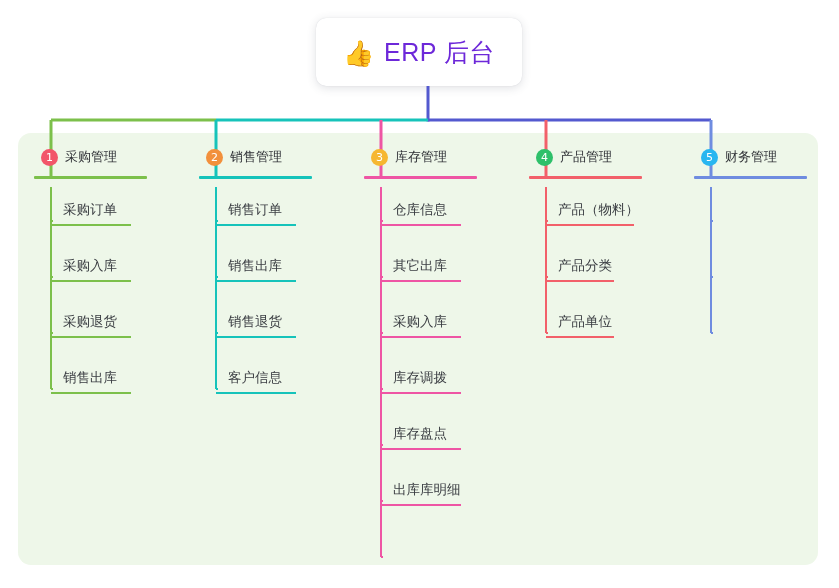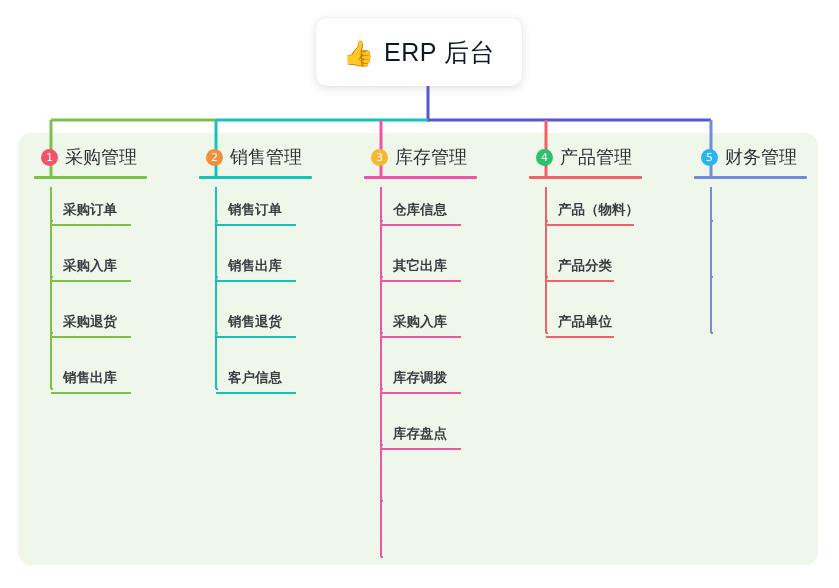--- a/index.html
+++ b/index.html
@@ -36,21 +36,21 @@
     gap: 10px;
   }
   .root-emoji {
     font-size: 25px;
     line-height: 1;
     display: inline-block;
     transform: translateY(1px);
   }
   .root-title {
     font-size: 25px;
-    color: #0f172a;
+    color: #6d28d9;
     letter-spacing: 0.5px;
     white-space: nowrap;
   }
 
   
   .panel {
     position: absolute;
     left: 18px;
     top: 133px;
     width: 800px;
@@ -87,35 +87,34 @@
     height: 17px;
     border-radius: 50%;
     color: #ffffff;
     font-size: 11px;
     line-height: 17px;
     text-align: center;
     font-family: "DejaVu Sans", sans-serif;
     flex: 0 0 auto;
   }
   .col-title {
-    font-size: 18px;
+    font-size: 13px;
     color: #2f3136;
   }
   .head-rule {
     margin-top: 7px;
     margin-left: 8px;
     width: 113px;
     height: 3px;
     border-radius: 1px;
   }
 
   .leaves {
     position: relative;
     margin-top: 0px;
-    font-weight: bold;
   }
   .leaf {
     position: relative;
     height: 56px;
   }
   .leaf-label {
     position: absolute;
     left: 37px;
     top: 22px;
     font-size: 13.5px;
@@ -262,20 +261,24 @@
             <div class="leaf-rule" style="background: rgb(238, 85, 164);"></div>
           </div>
           <div class="leaf">
             <div class="leaf-label">库存调拨</div>
             <div class="leaf-rule" style="background: rgb(238, 85, 164);"></div>
           </div>
           <div class="leaf">
             <div class="leaf-label">库存盘点</div>
             <div class="leaf-rule" style="background: rgb(238, 85, 164);"></div>
           </div>
+          <div class="leaf">
+            <div class="leaf-label">出库库明细</div>
+            <div class="leaf-rule" style="background: rgb(238, 85, 164);"></div>
+          </div>
         </div>
       </div>
       <div class="col col-4" style="left: 521px;">
         <div class="col-head">
           <span class="badge" style="background: rgb(46, 192, 106);">4</span>
           <span class="col-title">产品管理</span>
         </div>
         <div class="head-rule" style="background: rgb(242, 96, 106);"></div>
         <div class="leaves">
           <div class="leaf">

